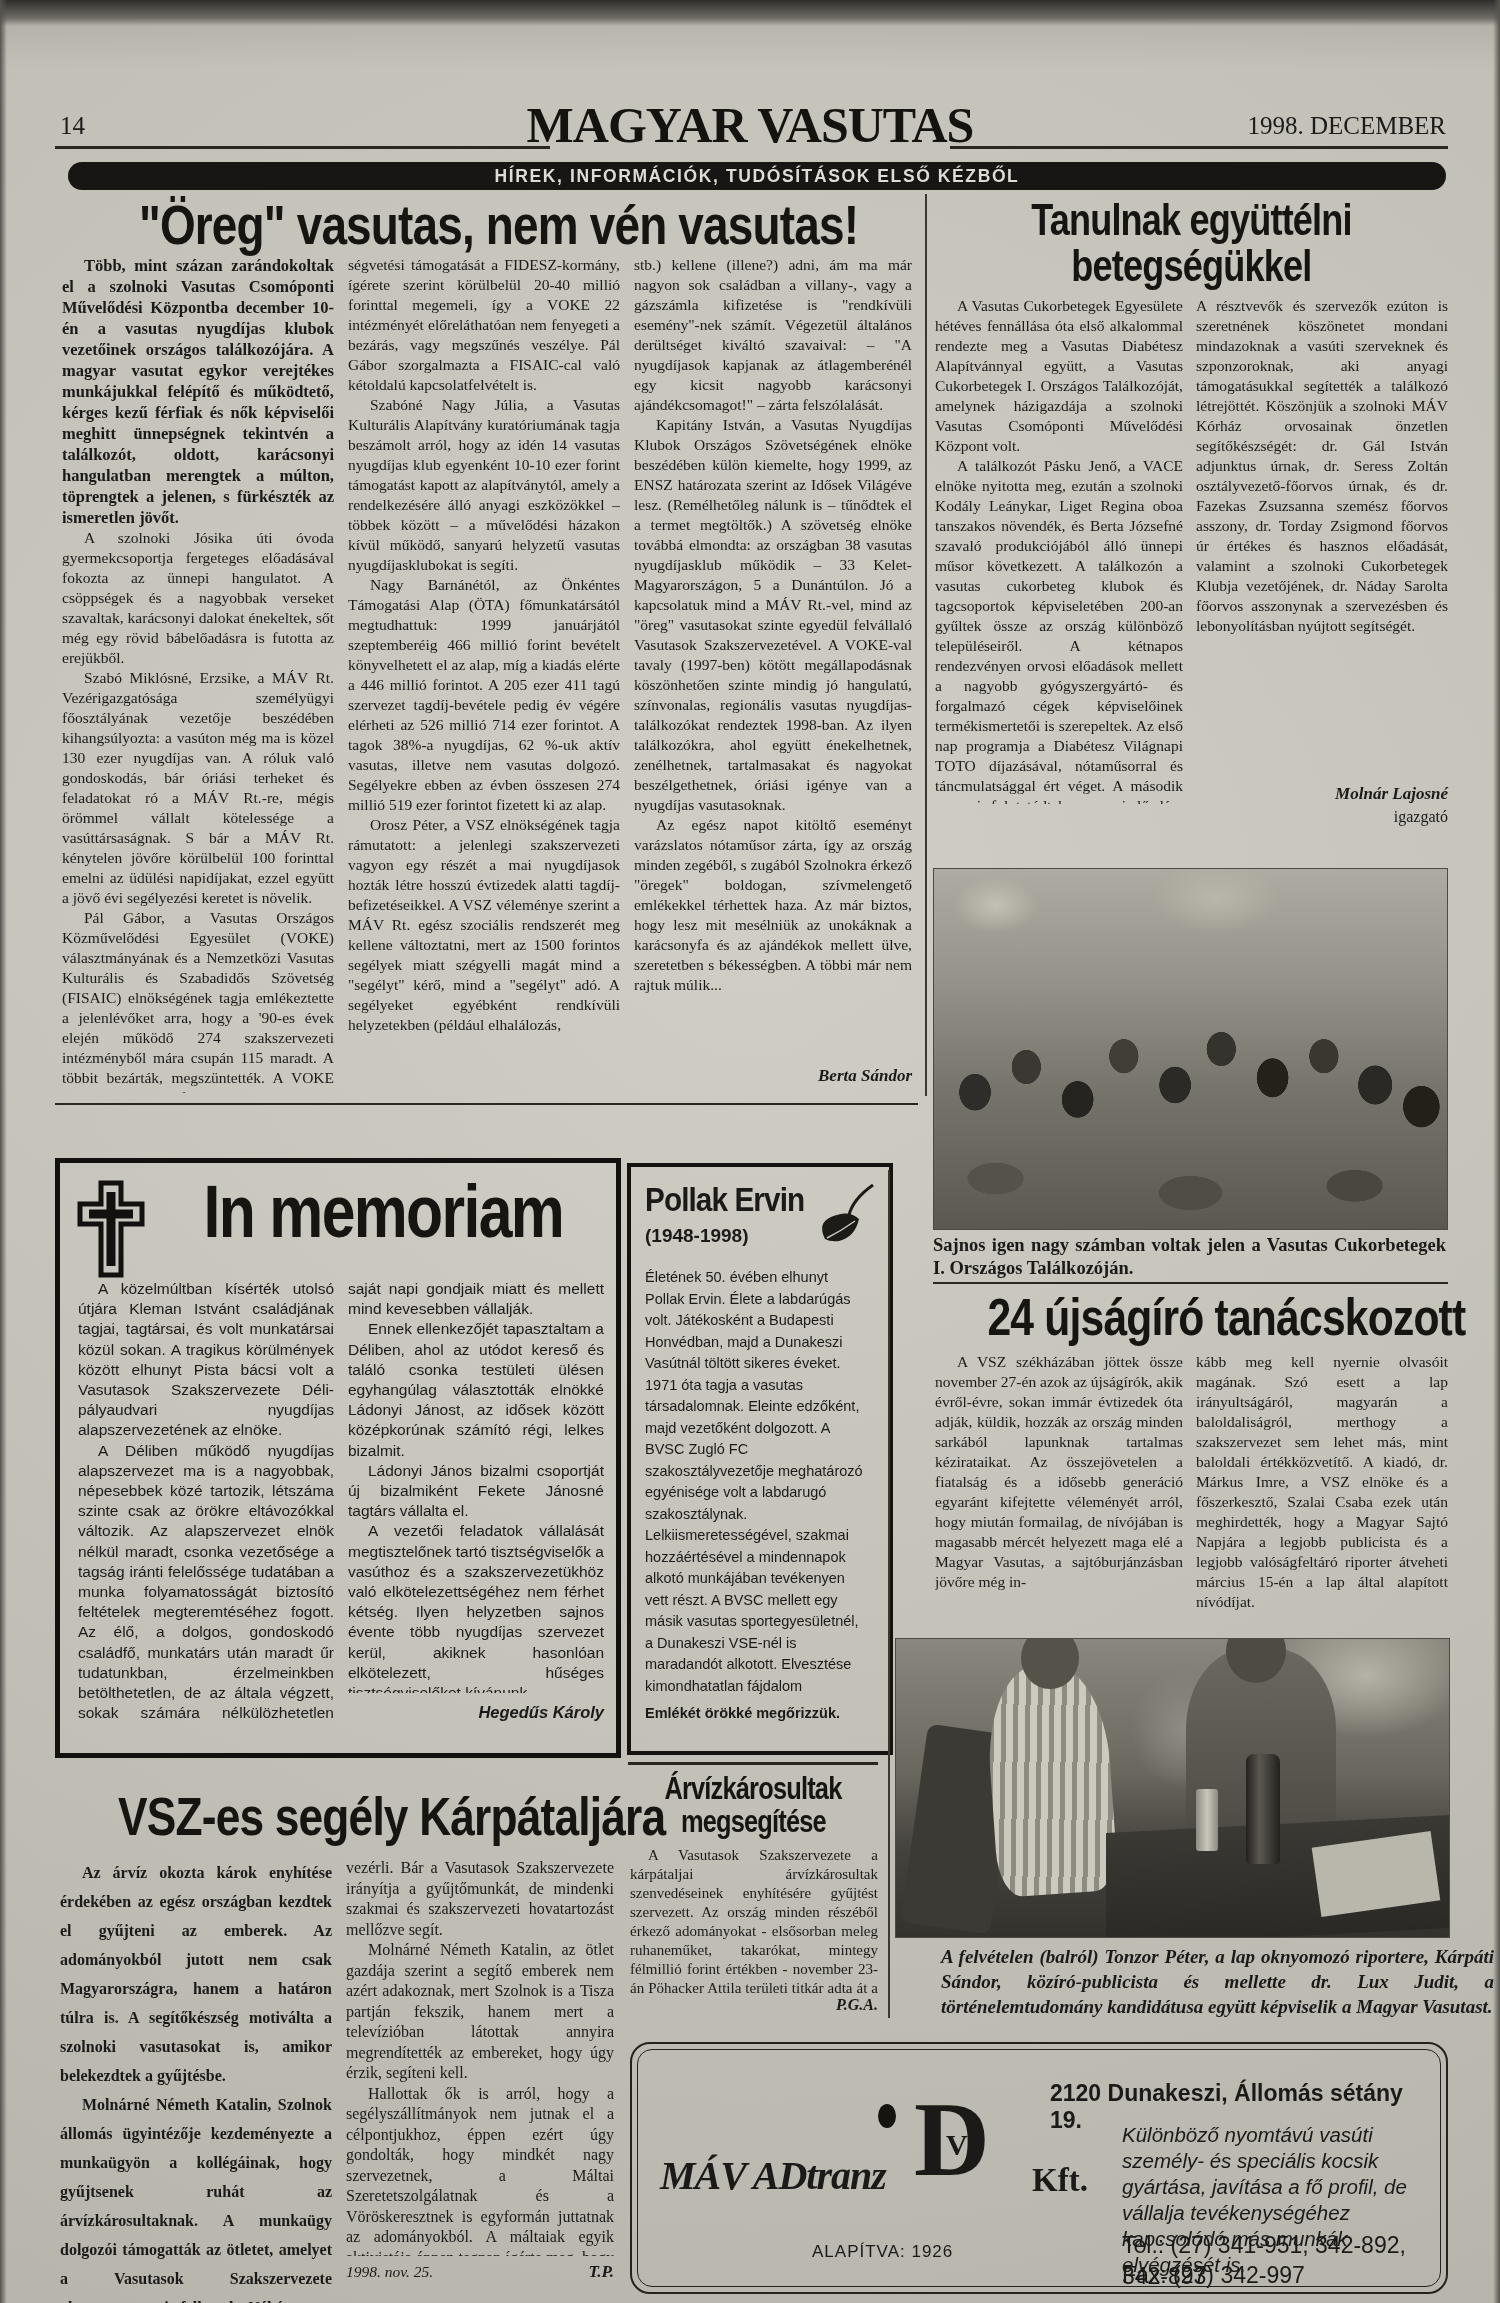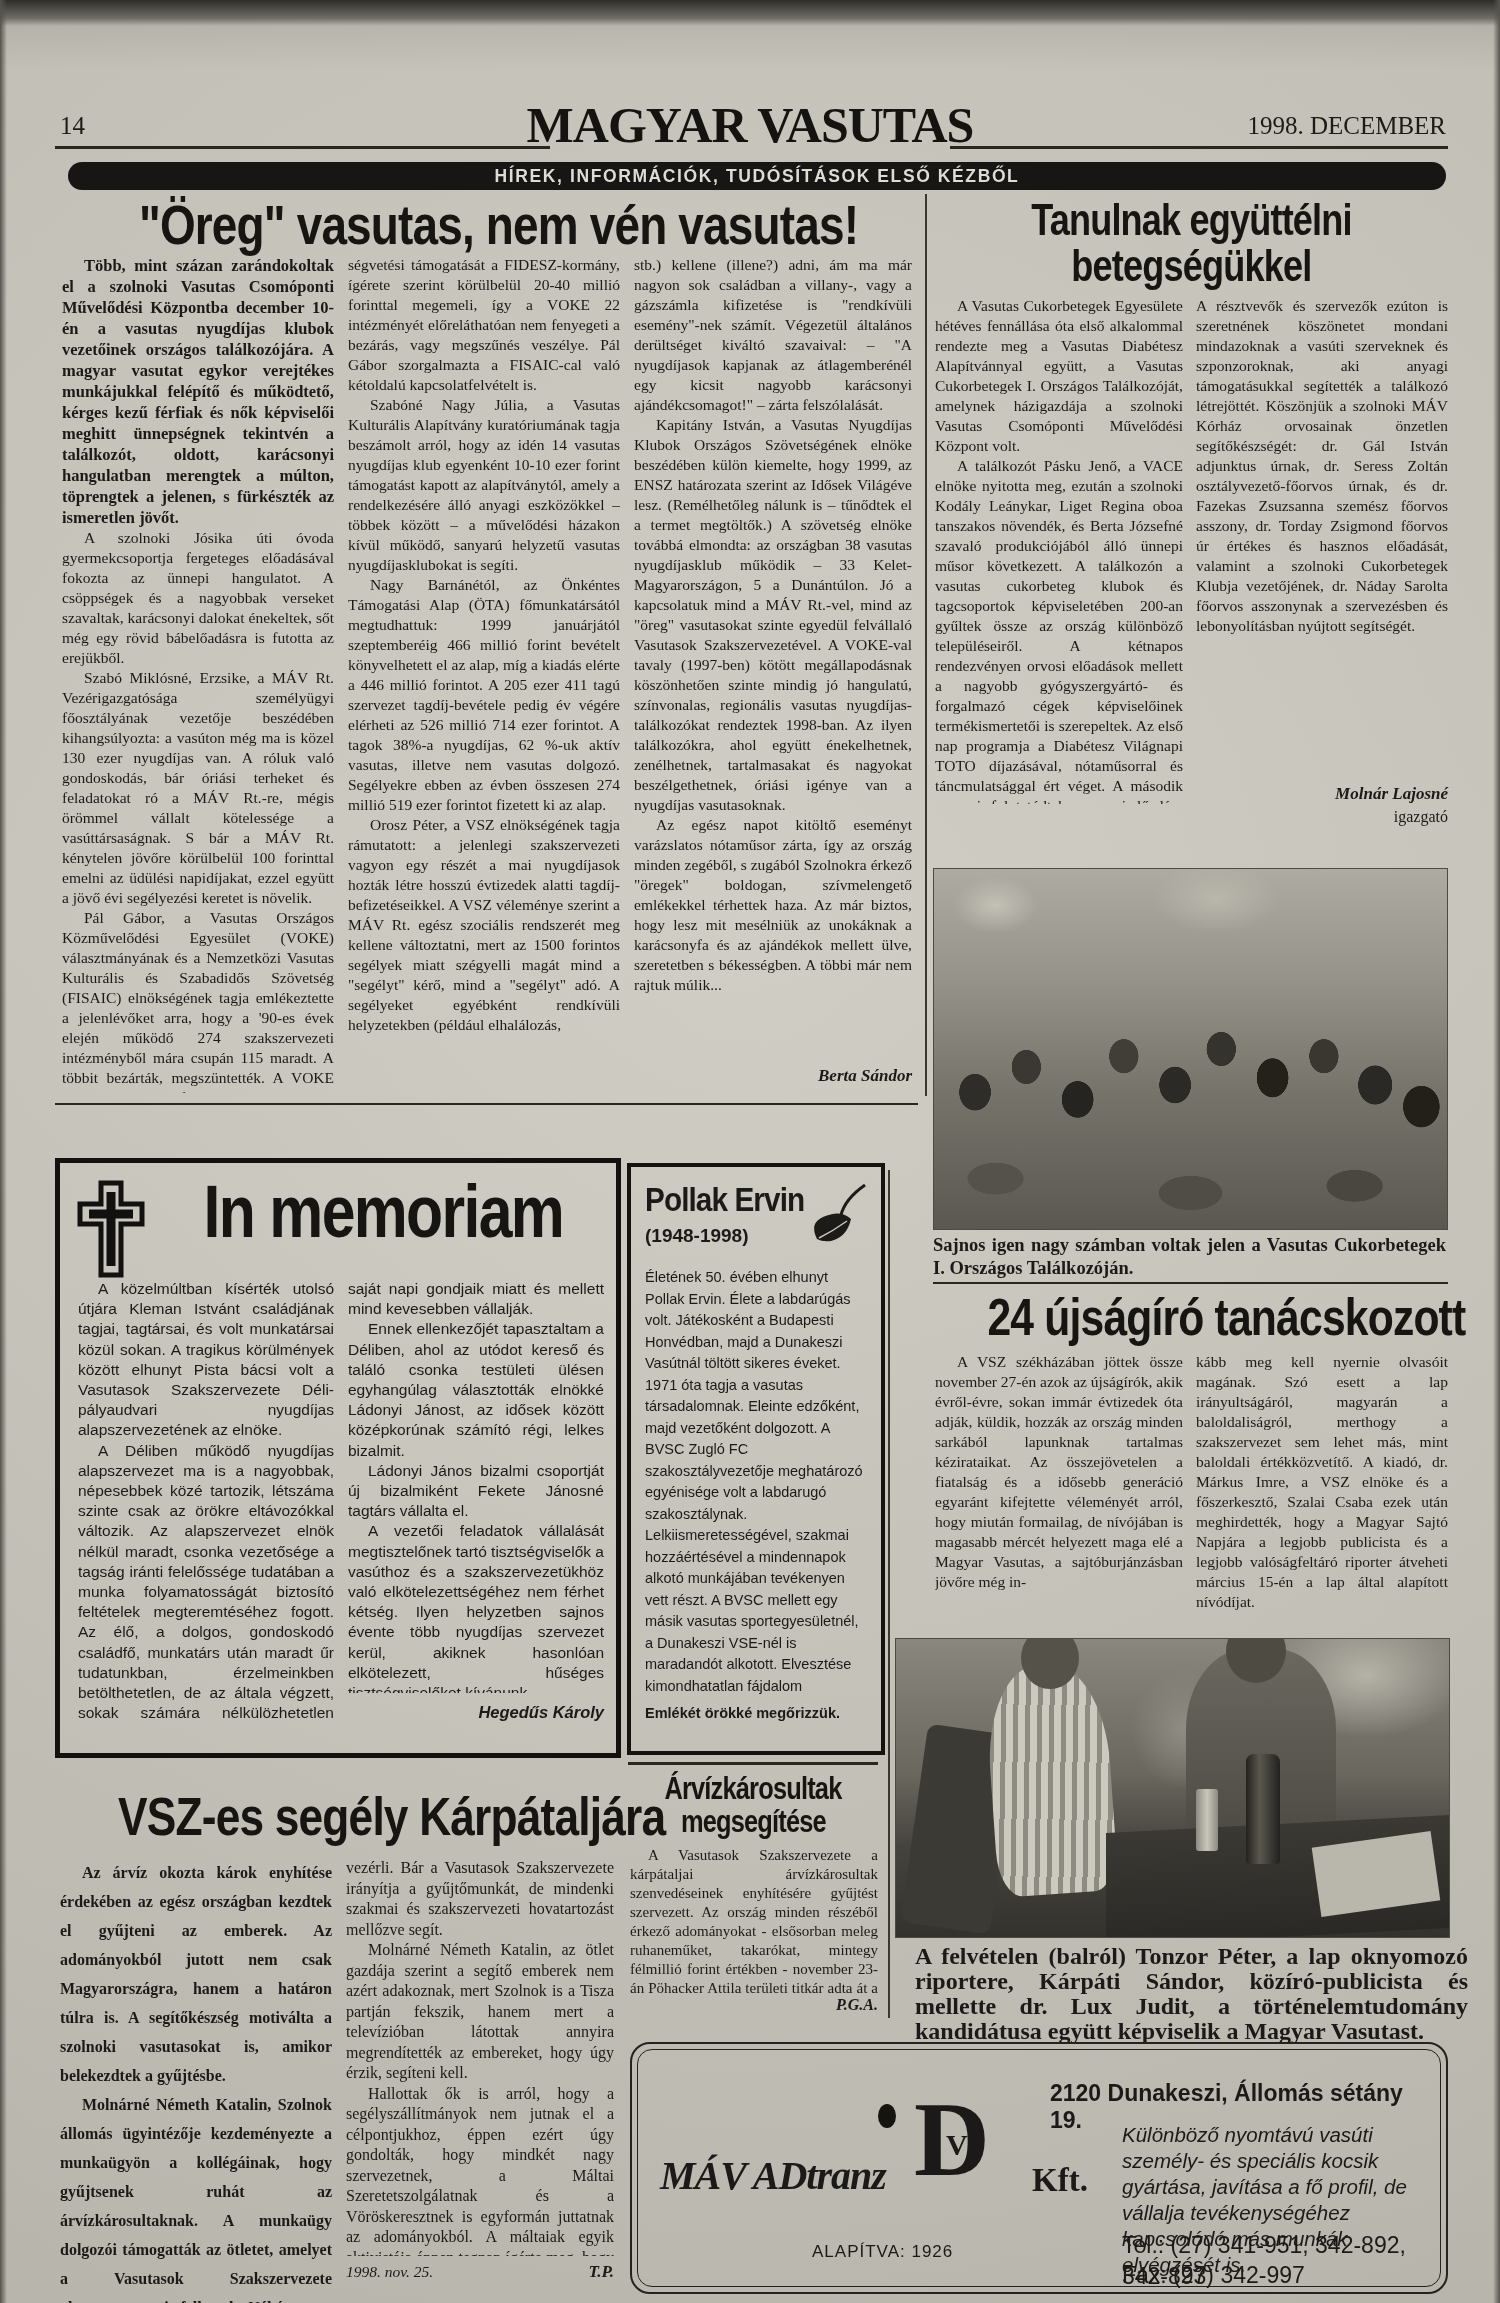--- a/index.html
+++ b/index.html
@@ -28,21 +28,21 @@
   .cont p:first-child{text-indent:0;}
   .serifcol{font-size:15.5px;line-height:20px;}
   .lead{font-weight:bold;font-size:16.5px;line-height:21px;margin:0;text-indent:22px;}
   .byline{font-weight:bold;font-style:italic;font-size:17px;text-align:right;}
   .role{font-style:normal;font-weight:normal;font-size:16px;text-align:right;}
 
   .sanscol{font-family:"Liberation Sans",sans-serif;font-size:15.5px;line-height:20.2px;}
   .sanscol p{text-indent:20px;}
 
   .boxframe{border:5px solid #121110;background:rgba(255,255,255,.04);}
-  .pollakbox{border:4px solid #14130f;}
+  .pollakbox{border:4px solid #14130f;padding-left:8px;}
   .pollak-name{font-family:"Liberation Sans",sans-serif;font-weight:bold;font-size:33px;letter-spacing:-1px;transform:scaleX(.9);transform-origin:left;}
   .pollak-years{font-family:"Liberation Sans",sans-serif;font-weight:bold;font-size:19px;}
   .pollak-body{font-family:"Liberation Sans",sans-serif;font-size:14.5px;line-height:21.5px;text-align:left;overflow:hidden;}
   .pollak-body p{margin:0;text-indent:0;}
   .pollak-close{font-family:"Liberation Sans",sans-serif;font-weight:bold;font-size:14.5px;}
 
   .caption{font-weight:bold;font-size:18.5px;line-height:23px;text-align:justify;}
   .vdiv{width:2px;background:#3a382f;}
   .photo{border:1px solid #4c4a43;}
 
@@ -157,21 +157,21 @@
     <div class="abs" style="left:95px;top:25px;width:120px;height:230px;border-radius:45% 45% 20% 20%;transform:rotate(-4deg);
       background:repeating-linear-gradient(95deg,#cdcabف 0 0);background:repeating-linear-gradient(95deg,#ccc9bf 0 7px,#8e8b82 7px 12px);"></div>
     <div class="abs" style="left:125px;top:-12px;width:58px;height:62px;border-radius:50%;background:#55524a;"></div>
     <div class="abs" style="left:290px;top:10px;width:150px;height:200px;border-radius:40% 40% 10% 10%;background:linear-gradient(180deg,#6b6860,#4b4942);"></div>
     <div class="abs" style="left:330px;top:-20px;width:60px;height:64px;border-radius:50%;background:#4e4b43;"></div>
     <div class="abs" style="left:210px;top:185px;width:343px;height:113px;background:linear-gradient(180deg,#3b3934,#2b2925);transform:skewY(-3deg);"></div>
     <div class="abs" style="left:350px;top:115px;width:34px;height:110px;border-radius:8px 8px 4px 4px;background:linear-gradient(90deg,#23211d,#5a574f 40%,#23211d);"></div>
     <div class="abs" style="left:300px;top:150px;width:22px;height:62px;border-radius:3px;background:linear-gradient(90deg,#8d8a81,#c9c6bc 50%,#8d8a81);"></div>
     <div class="abs" style="left:420px;top:200px;width:120px;height:70px;background:#b9b6ac;transform:rotate(-8deg);"></div>
   </div>
-  <div class="abs caption" style="left:915px;top:1944px;width:553px;font-size:24px;line-height:25px;">A felvételen (balról) Tonzor Péter, a lap oknyomozó riportere, Kárpáti Sándor, közíró-publicista és mellette dr. Lux Judit, a történelemtudomány kandidátusa együtt képviselik a Magyar Vasutast.</div>
+  <div class="abs caption" style="left:941px;top:1944px;width:553px;font-size:19px;line-height:25px;font-style:italic;">A felvételen (balról) Tonzor Péter, a lap oknyomozó riportere, Kárpáti Sándor, közíró-publicista és mellette dr. Lux Judit, a történelemtudomány kandidátusa együtt képviselik a Magyar Vasutast.</div>
 
   <div class="abs boxframe" style="left:55px;top:1158px;width:556px;height:590px;">
     <svg class="abs" style="left:16px;top:16px;" width="70" height="100" viewBox="0 0 70 100">
       <path d="M25 4 H45 V25 H66 V45 H45 V96 H25 V45 H4 V25 H25 Z" fill="none" stroke="#121110" stroke-width="5"></path>
       <path d="M30.5 13 H39.5 V30.5 H57 V39.5 H39.5 V87 H30.5 V39.5 H13 V30.5 H30.5 Z" fill="#121110"></path>
     </svg>
     <div class="abs" style="left:98px;top:6px;width:450px;text-align:center;">
       <span class="cond" style="font-size:74px;line-height:86px;letter-spacing:-2px;">In memoriam</span>
     </div>
     <div class="abs col sanscol" style="left:18px;top:116px;width:256px;height:444px;">

